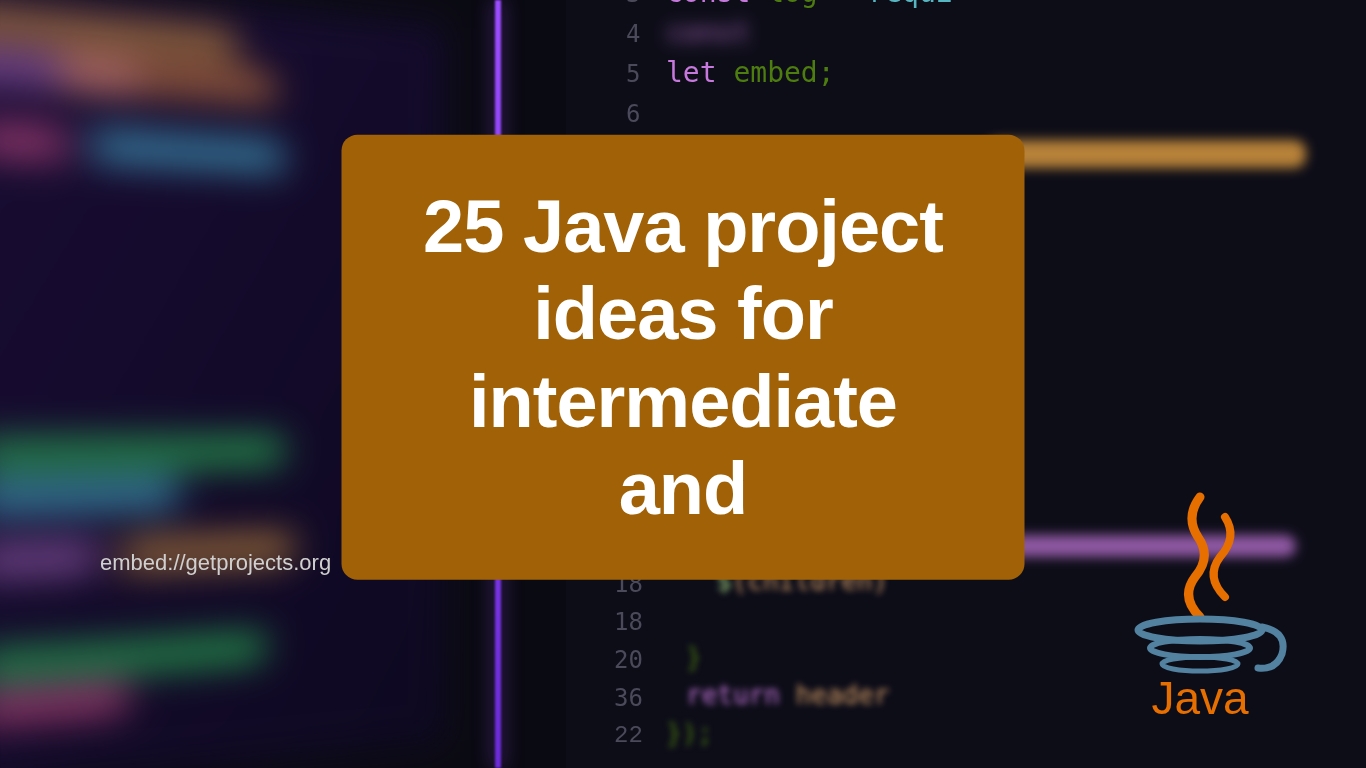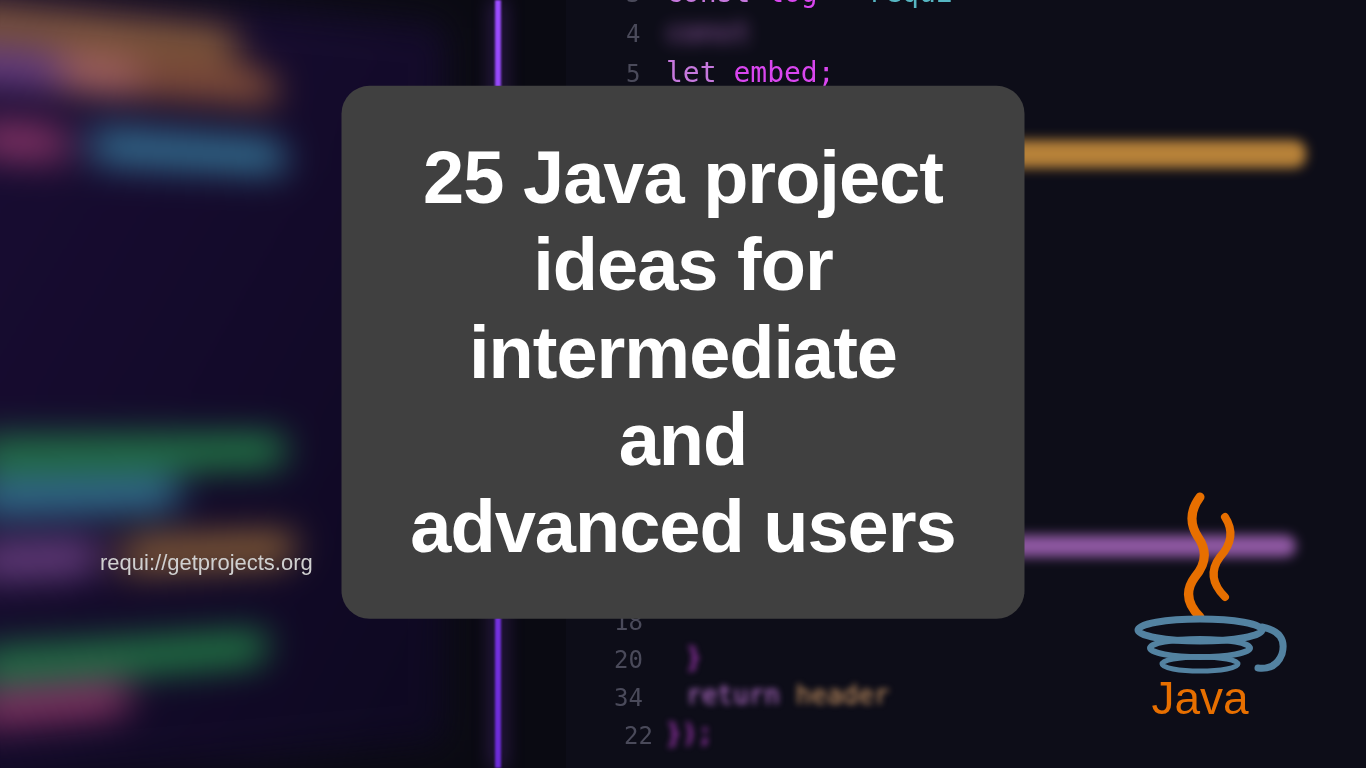--- a/index.html
+++ b/index.html
@@ -66,34 +66,34 @@
     .line-num {
       position: absolute;
       color: #4a4a5a;
       font-family: 'Monaco', 'Consolas', monospace;
       font-size: 24px;
     }
     .kw-purple { color: #c678dd; }
     .kw-blue { color: #61afef; }
     .kw-orange { color: #d19a66; }
     .kw-cyan { color: #56b6c2; }
-    .kw-white { color: #d946ef; }
+    .kw-white { color: #4d7c0f; }
     .kw-red { color: #e06c75; }
     .kw-green { color: #98c379; }
     .blur-code {
       filter: blur(8px);
       opacity: 0.85;
     }
     .title-card {
       position: absolute;
       left: 50%;
       top: 50%;
       transform: translate(-50%, -56%);
-      background: #404040;
-      border-radius: 28px;
+      background: #a16207;
+      border-radius: 16px;
       padding: 48px 66px;
       text-align: center;
       max-width: 1100px;
     }
     .title-text {
       color: #ffffff;
       font-size: 74px;
       font-weight: 800;
       line-height: 1.18;
       letter-spacing: -1px;
@@ -176,41 +176,40 @@
       <span class="kw-green">$</span><span class="kw-orange">(children)</span>
     </div>
 
     <div class="line-num" style="left:48px; top:628px;">18</div>
 
     <div class="line-num" style="left:48px; top:666px;text-align:center;">20</div>
     <div class="bottom-code-blur" style="left:120px; top:662px;">
       <span class="kw-white">}</span>
     </div>
 
-    <div class="line-num" style="left:48px; top:704px;">34</div>
+    <div class="line-num" style="left:48px; top:704px;">36</div>
     <div class="bottom-code-blur" style="left:120px; top:700px;">
       <span class="kw-purple">return</span><span class="kw-orange"> header</span>
     </div>
 
-    <div class="line-num" style="left:58px; top:742px;">22</div>
+    <div class="line-num" style="left:48px; top:742px;font-family:Liberation Mono, monospace;">22</div>
     <div class="bottom-code-blur" style="left:100px; top:738px;">
       <span class="kw-white">});</span>
     </div>
   </div>
 </div>
 
 <div class="title-card">
   <div class="title-text">
     <span>25 Java project ideas for</span><br>
     <span>intermediate and</span><br>
-    <span>advanced users</span>
   </div>
 </div>
 
-<div class="url-text">requi://getprojects.org</div>
+<div class="url-text">embed://getprojects.org</div>
 
 <div class="java-logo">
   <svg viewBox="0 0 220 240">
     <path d="M 110 15 Q 95 35 108 55 Q 122 75 105 95 Q 90 115 110 135" stroke="#e76f00" stroke-width="9" fill="none" stroke-linecap="round"></path>
     <path d="M 135 35 Q 148 55 130 75 Q 115 95 135 115" stroke="#e76f00" stroke-width="8" fill="none" stroke-linecap="round"></path>
     <ellipse cx="110" cy="148" rx="62" ry="11" fill="none" stroke="#5382a1" stroke-width="7"></ellipse>
     <ellipse cx="110" cy="166" rx="50" ry="9" fill="none" stroke="#5382a1" stroke-width="6"></ellipse>
     <ellipse cx="110" cy="182" rx="38" ry="7" fill="none" stroke="#5382a1" stroke-width="5"></ellipse>
     <path d="M 172 145 Q 198 150 192 172 Q 186 188 168 186" stroke="#5382a1" stroke-width="7" fill="none" stroke-linecap="round"></path>
     <text x="110" y="232" font-family="Arial" font-size="46" font-weight="400" fill="#e76f00" text-anchor="middle">Java</text>

